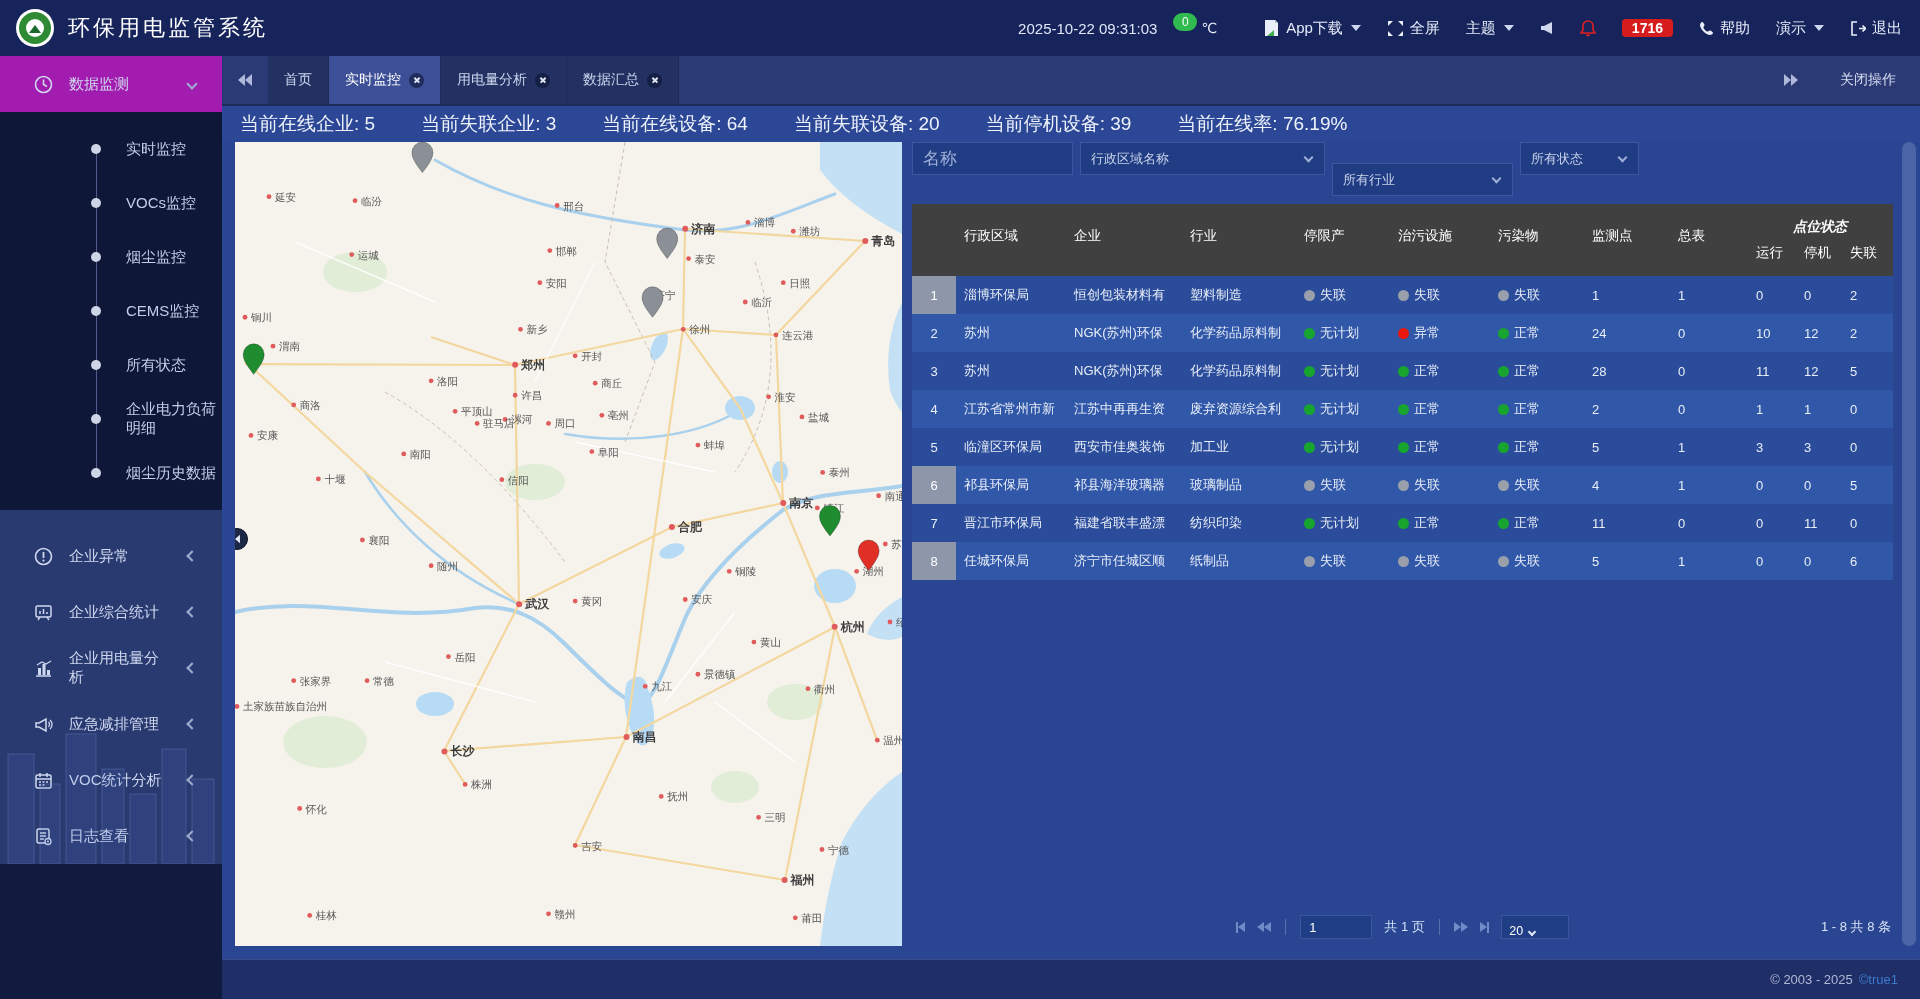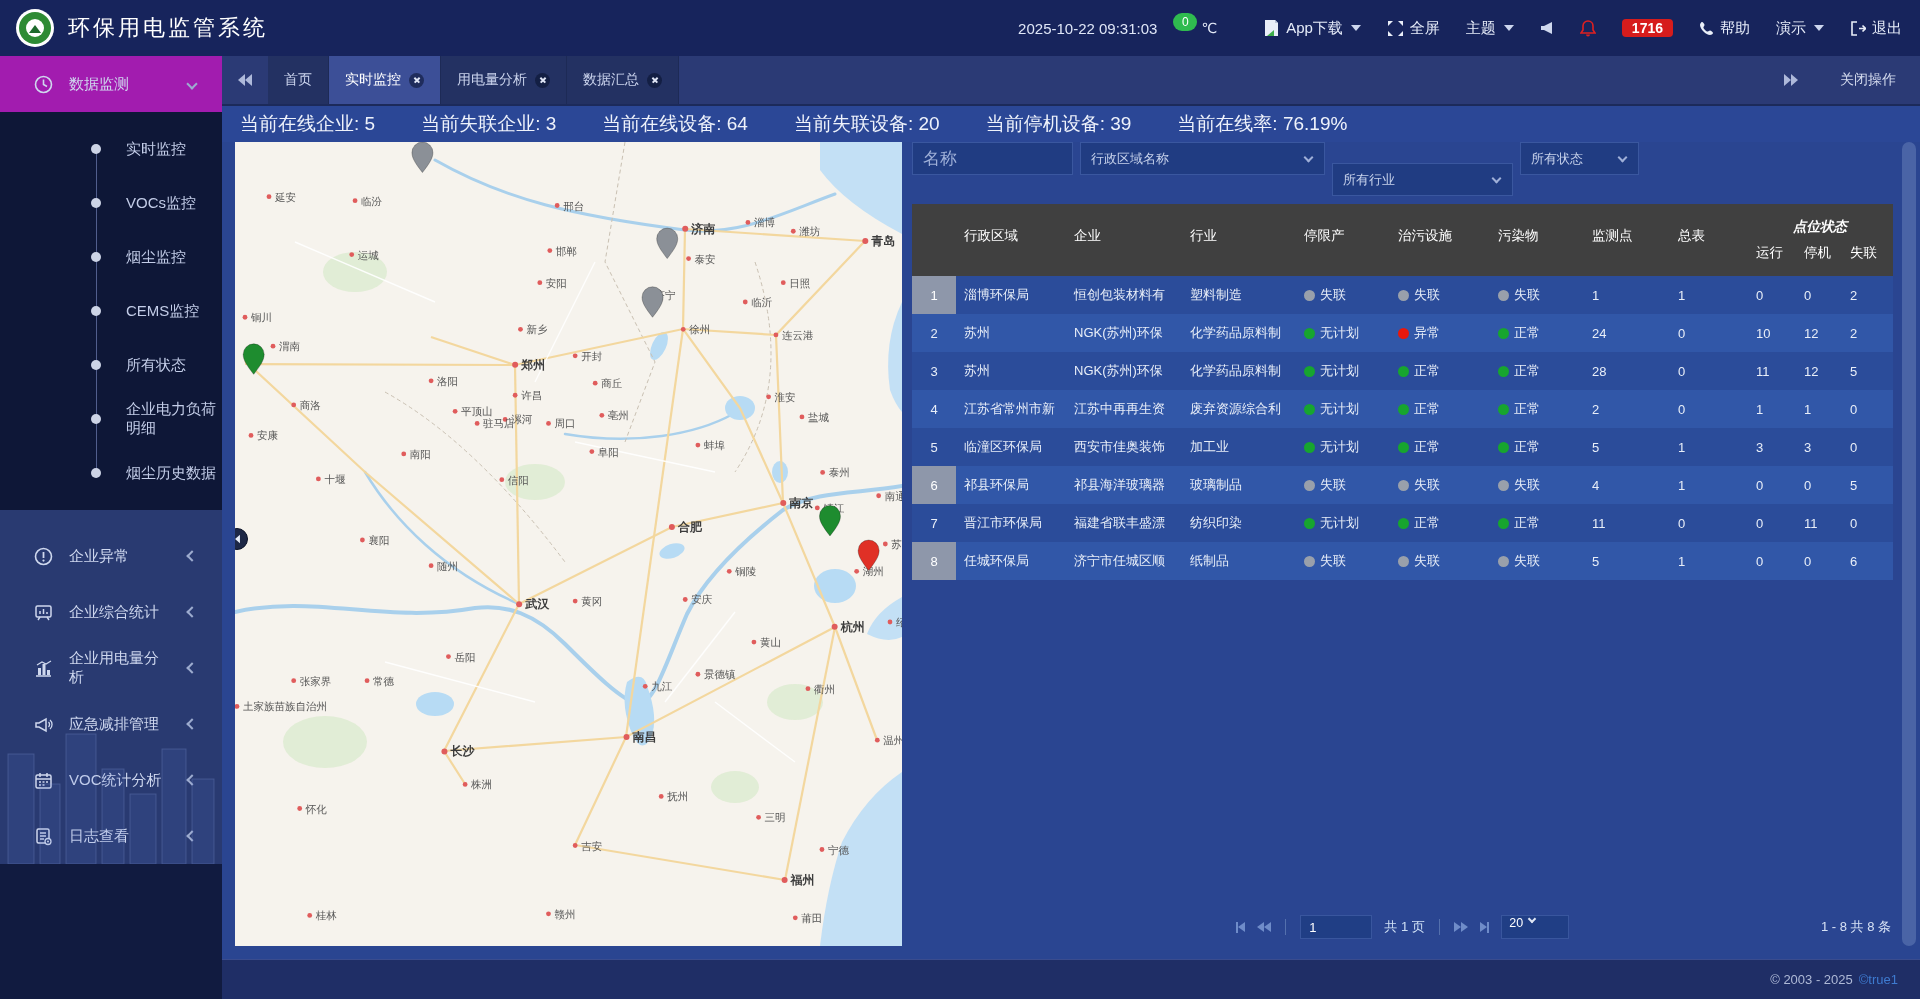--- a/index.html
+++ b/index.html
@@ -95,21 +95,21 @@
   .panel-spacer { flex:1; }
 
   
   .pagination { height:38px; display:flex; align-items:center; justify-content:center; gap:12px; position:relative; font-size:13px; color:#cfe0f5; flex:0 0 auto; }
   .pg-btn { display:flex; align-items:center; cursor:pointer; }
   .pg-bar { width:2.5px; height:11px; background:#6f8cc9; }
   .pg-tri-l { width:0; height:0; border-top:5.5px solid transparent; border-bottom:5.5px solid transparent; border-right:7px solid #6f8cc9; }
   .pg-tri-r { width:0; height:0; border-top:5.5px solid transparent; border-bottom:5.5px solid transparent; border-left:7px solid #6f8cc9; }
   .pg-sep { width:1px; height:16px; background:#5470ad; margin:0 2px; }
   .pg-input { width:72px; height:24px; background:#203e85; border:1px solid #39569e; color:#fff; font-size:13px; padding:0 8px; font-family:inherit; }
-  .pg-select { height:24px; background:#203e85; border:1px solid #39569e; display:flex; align-items:flex-start; gap:6px; color:#fff; font-size:12.5px; padding:0 7px; cursor:pointer; }
+  .pg-select { height:24px; background:#203e85; border:1px solid #39569e; display:flex; align-items:flex-end; gap:6px; color:#fff; font-size:12.5px; padding:0 7px; cursor:pointer; }
   .pg-select .chev { width:6px; height:6px; margin-bottom:3px; transform:rotate(45deg); border-color:#dfe6f5; }
   .pg-total { position:absolute; right:2px; top:50%; transform:translateY(-50%); color:#d7e2f5; }
 
   
   .v-scrollbar { position:absolute; right:4px; top:0; bottom:13px; width:14px; border-radius:7px; background:#4a64a6; }
   .app-footer { height:40px; background:#1f2e66; border-top:1px solid #3a4c8e; display:flex; align-items:center; justify-content:flex-end; padding-right:22px; font-size:13px; gap:6px; flex:0 0 auto; }
   .copy { color:#aeb9d6; } .brand { color:#3e7bd0; cursor:pointer; }
 </style>
 </head>
 <body>

